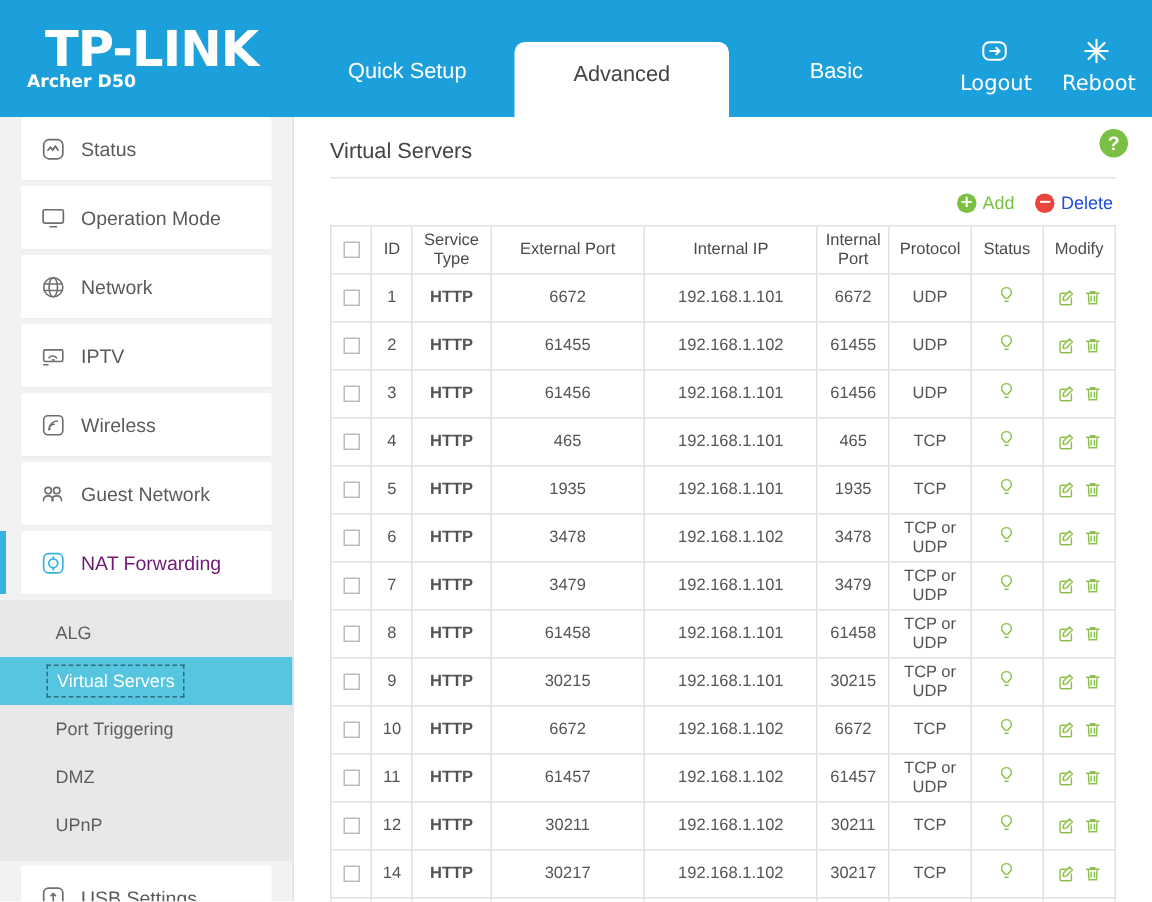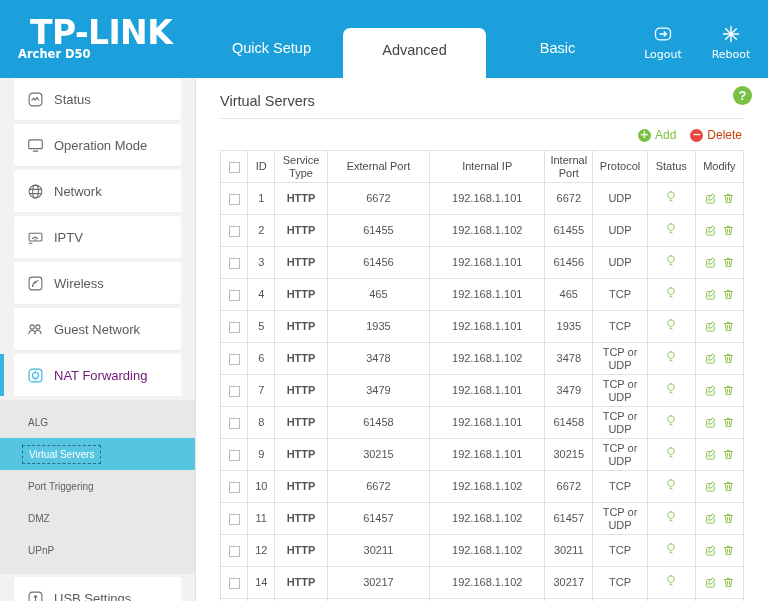--- a/index.html
+++ b/index.html
@@ -81,21 +81,21 @@
     gap: 22px;
   }
   .haction { text-align: center; cursor: pointer; width: 46px; }
   .haction .glyph {
     display: block; height: 22px;
     color: #ffffff;
   }
   .haction .hlabel {
     display: block;
     color: #ffffff;
-    font-size: 11px;
+    font-size: 14px;
     margin-top: 2px;
     font-family: "DejaVu Sans", sans-serif;
   }
 
   
   .body-wrap { position: relative; height: 523px; background: #ffffff; }
 
   
   .sidebar {
     position: absolute;
@@ -141,22 +141,22 @@
   }
   .submenu {
     background: #e8e8e8;
     padding: 6px 0 8px 0;
     margin-bottom: 3px;
   }
   .sub-item {
     height: 32px;
     display: flex;
     align-items: center;
-    padding-left: 28px;
-    font-size: 10px;
+    padding-left: 37px;
+    font-size: 12px;
     color: #5e5e5e;
     cursor: pointer;
   }
   .sub-item.selected {
     background: #55c5e0;
     color: #ffffff;
   }
   .sub-item.selected .sub-focus {
     border: 1px dashed #2d6d80;
     padding: 3px 6px;
@@ -211,21 +211,21 @@
     color: #ffffff;
     font-size: 11px;
     line-height: 12px;
     text-align: center;
     font-weight: bold;
     font-family: "DejaVu Sans", sans-serif;
   }
   .tb-add .circ { background: #7ac143; }
   .tb-add .lbl { color: #7ac143; }
   .tb-del .circ { background: #e8453c; }
-  .tb-del .lbl { color: #c2410c; }
+  .tb-del .lbl { color: #1d4ed8; }
 
   
   table.vs {
     width: 100%;
     border-collapse: collapse;
     table-layout: fixed;
   }
   table.vs th, table.vs td {
     border: 1px solid #e0e0e0;
     font-size: 11px;

